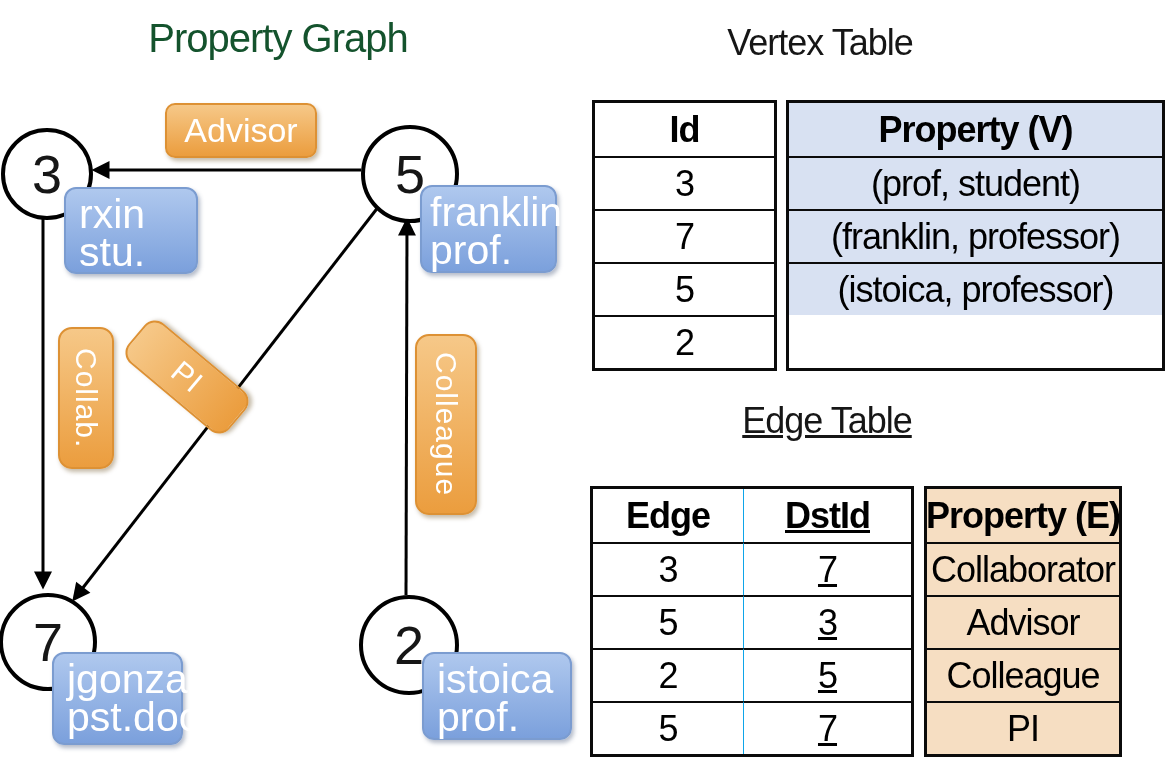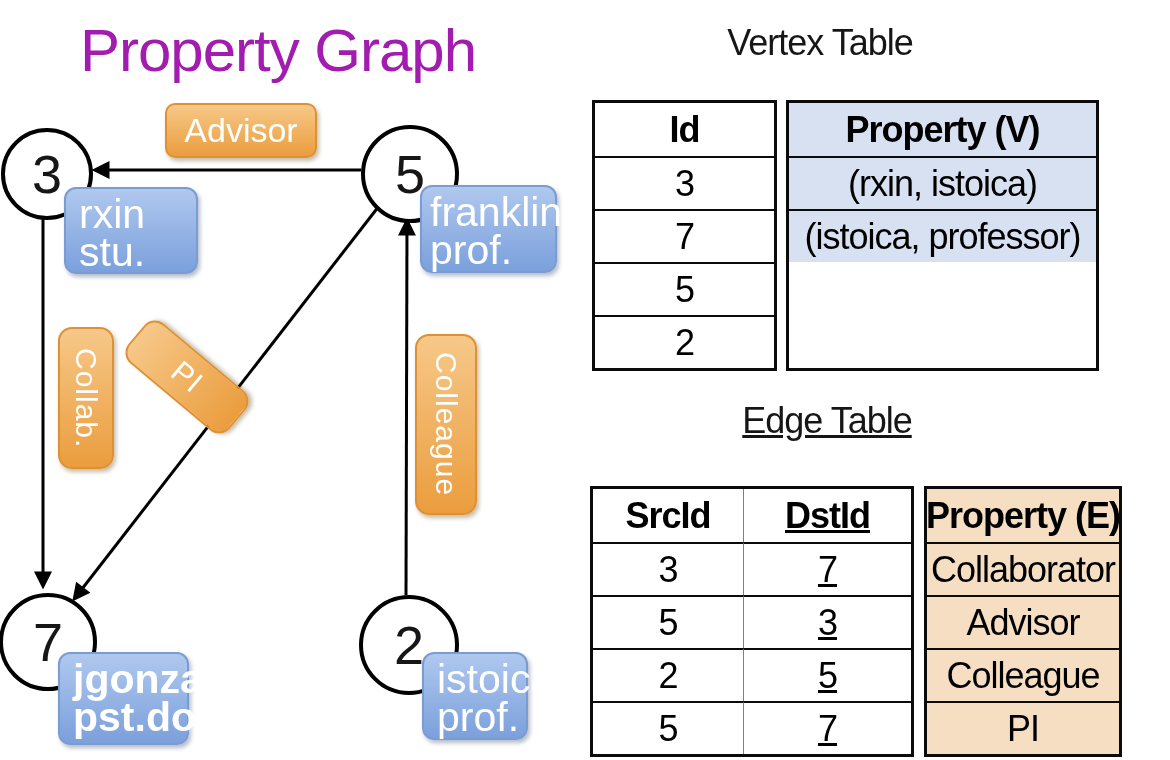--- a/index.html
+++ b/index.html
@@ -1,22 +1,22 @@
 <!DOCTYPE html>
 <html><head>
 <meta charset="utf-8">
 <style>
   html,body{margin:0;padding:0;background:#fff;}
   .stage{position:relative;width:1170px;height:760px;background:#ffffff;overflow:hidden;
          font-family:"Liberation Sans", sans-serif;color:#111;}
   .abs{position:absolute;}
 
   
-  .big-title{position:absolute;text-align:center;font-size:60px;letter-spacing:-1px;
-             color:#a21caf;white-space:nowrap;}
+  .big-title{position:absolute;text-align:center;font-size:40px;letter-spacing:-1px;
+             color:#14532d;white-space:nowrap;}
   .sec-title{position:absolute;text-align:center;font-size:36px;letter-spacing:-1px;
              color:#161616;white-space:nowrap;}
 
   
   .node{position:absolute;border:4px solid #000;border-radius:50%;background:#fff;
         display:flex;align-items:center;justify-content:center;font-size:54px;color:#161616;}
 
   
   .obox{position:absolute;border-radius:10px;color:#fff;
         background:linear-gradient(180deg,#f6c888 0%,#eb9d3e 100%);
@@ -91,51 +91,52 @@
   </div>
 
   <div class="bbox" style="left:64px;top:187px;width:134px;height:87px;">
     <div>rxin</div>
     <div>stu.</div>
   </div>
   <div class="bbox" style="left:420px;top:185px;width:137px;height:88px;padding-left:8px;">
     <div>franklin,</div>
     <div>prof.</div>
   </div>
-  <div class="bbox" style="left:58px;top:652px;width:131px;height:93px;font-weight:bold;">
+  <div class="bbox" style="left:52px;top:652px;width:131px;height:93px;">
     <div>jgonzal,</div>
     <div>pst.doc.</div>
   </div>
-  <div class="bbox" style="left:422px;top:652px;width:106px;height:88px;">
+  <div class="bbox" style="left:422px;top:652px;width:150px;height:88px;">
     <div>istoica</div>
     <div>prof.</div>
   </div>
 
   <div class="sec-title" style="left:560px;top:22px;width:520px;">Vertex Table</div>
 
   <div class="tblwrap" style="left:592px;top:100px;gap:9px;">
     <div class="subtable col" style="width:185px;">
       <div class="cell th">Id</div>
       <div class="cell td">3</div>
       <div class="cell td">7</div>
       <div class="cell td">5</div>
       <div class="cell td">2</div>
     </div>
-    <div class="subtable col" style="width:313px;">
+    <div class="subtable col" style="width:379px;">
       <div class="cell th bluefill">Property (V)</div>
-      <div class="cell td bluefill">(rxin, istoica)</div>
+      <div class="cell td bluefill">(prof, student)</div>
+      <div class="cell td bluefill">(franklin, professor)</div>
       <div class="cell td bluefill">(istoica, professor)</div>
     </div>
   </div>
 
   <div class="sec-title" style="left:567px;top:400px;width:520px;text-decoration:underline;">Edge Table</div>
 
   <div class="tblwrap" style="left:590px;top:486px;gap:10px;">
     <div class="subtable grid2" style="width:324px;">
-      <div class="cell th">SrcId</div>
+      <div class="cell th">Edge</div>
       <div class="cell th c2">DstId</div>
       <div class="cell td">3</div>
       <div class="cell td c2">7</div>
       <div class="cell td">5</div>
       <div class="cell td c2">3</div>
       <div class="cell td">2</div>
       <div class="cell td c2">5</div>
       <div class="cell td">5</div>
       <div class="cell td c2">7</div>
     </div>

